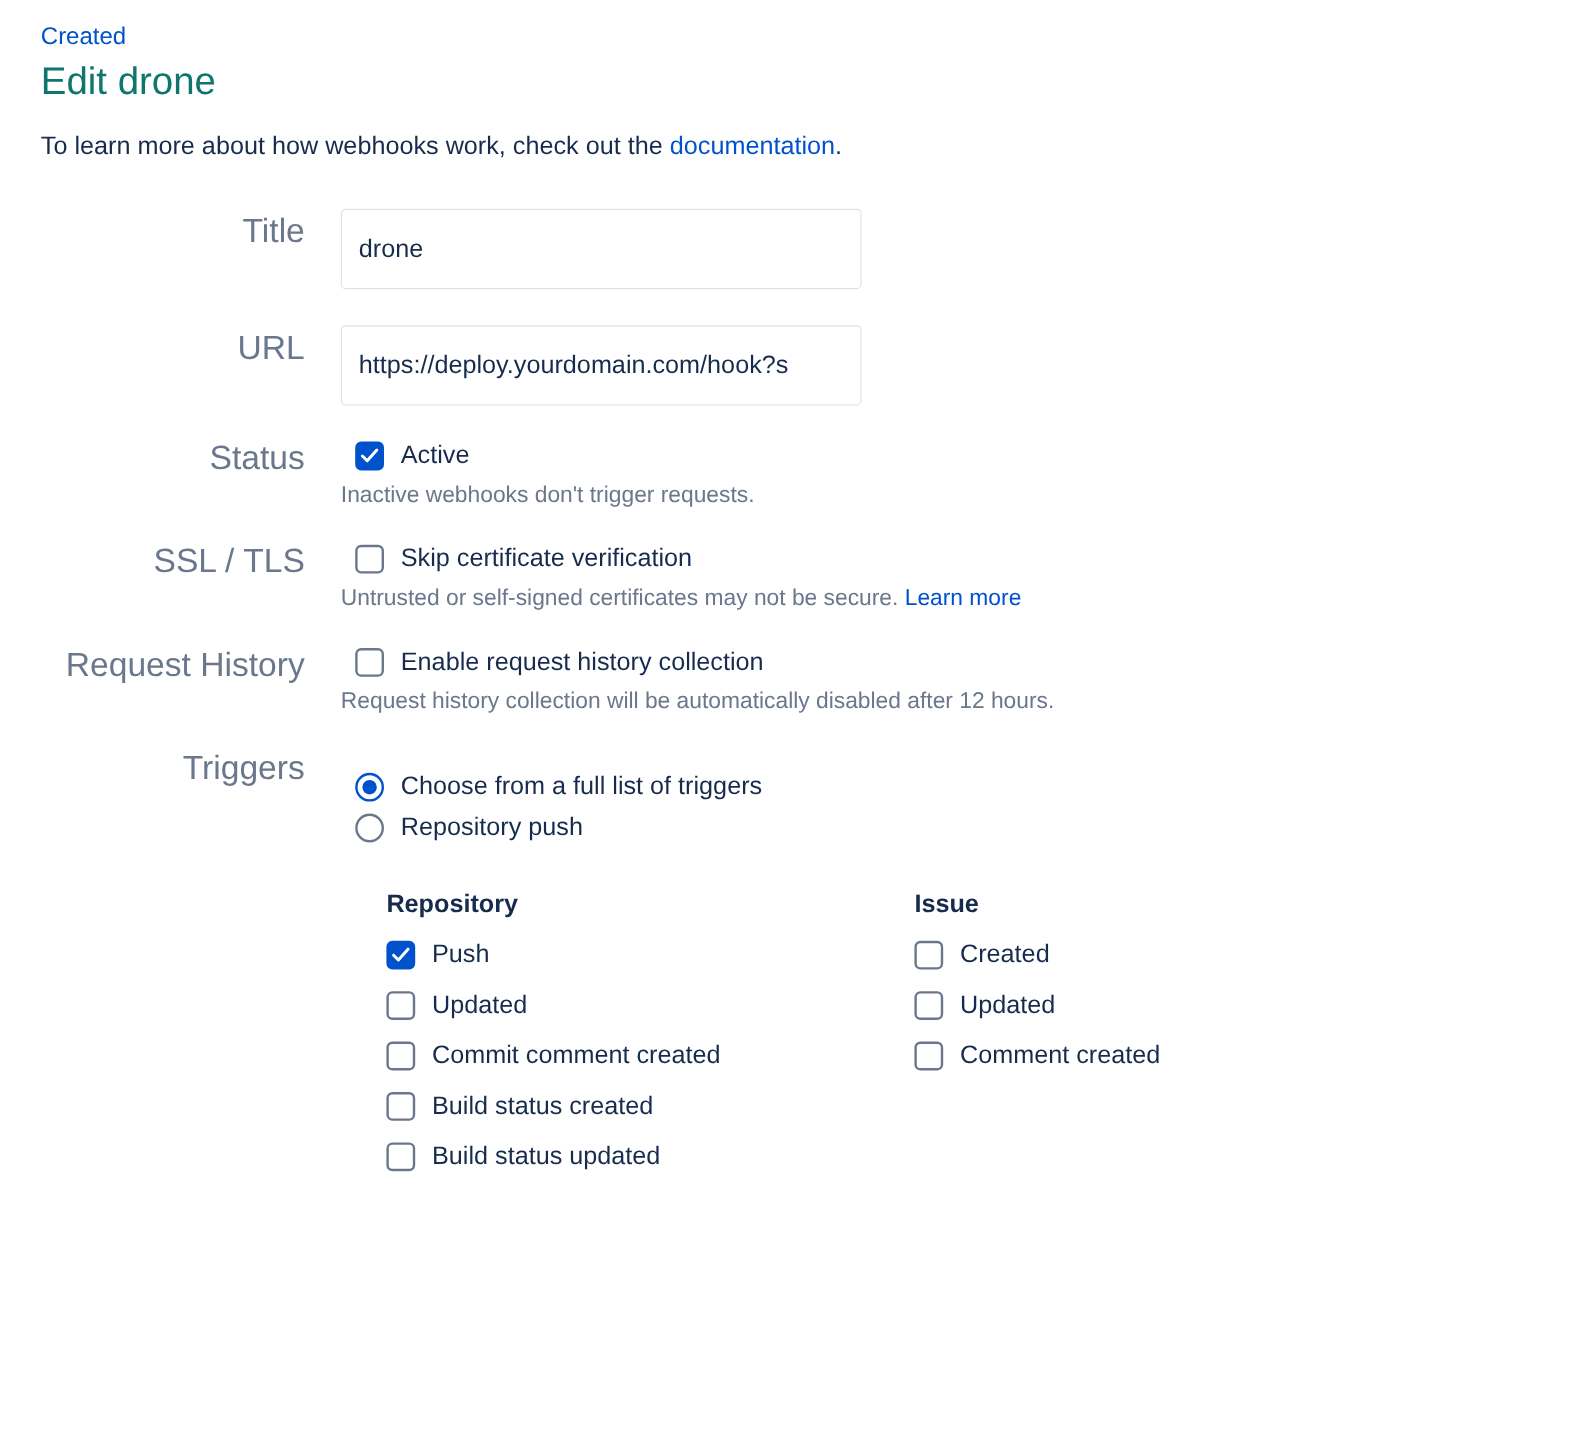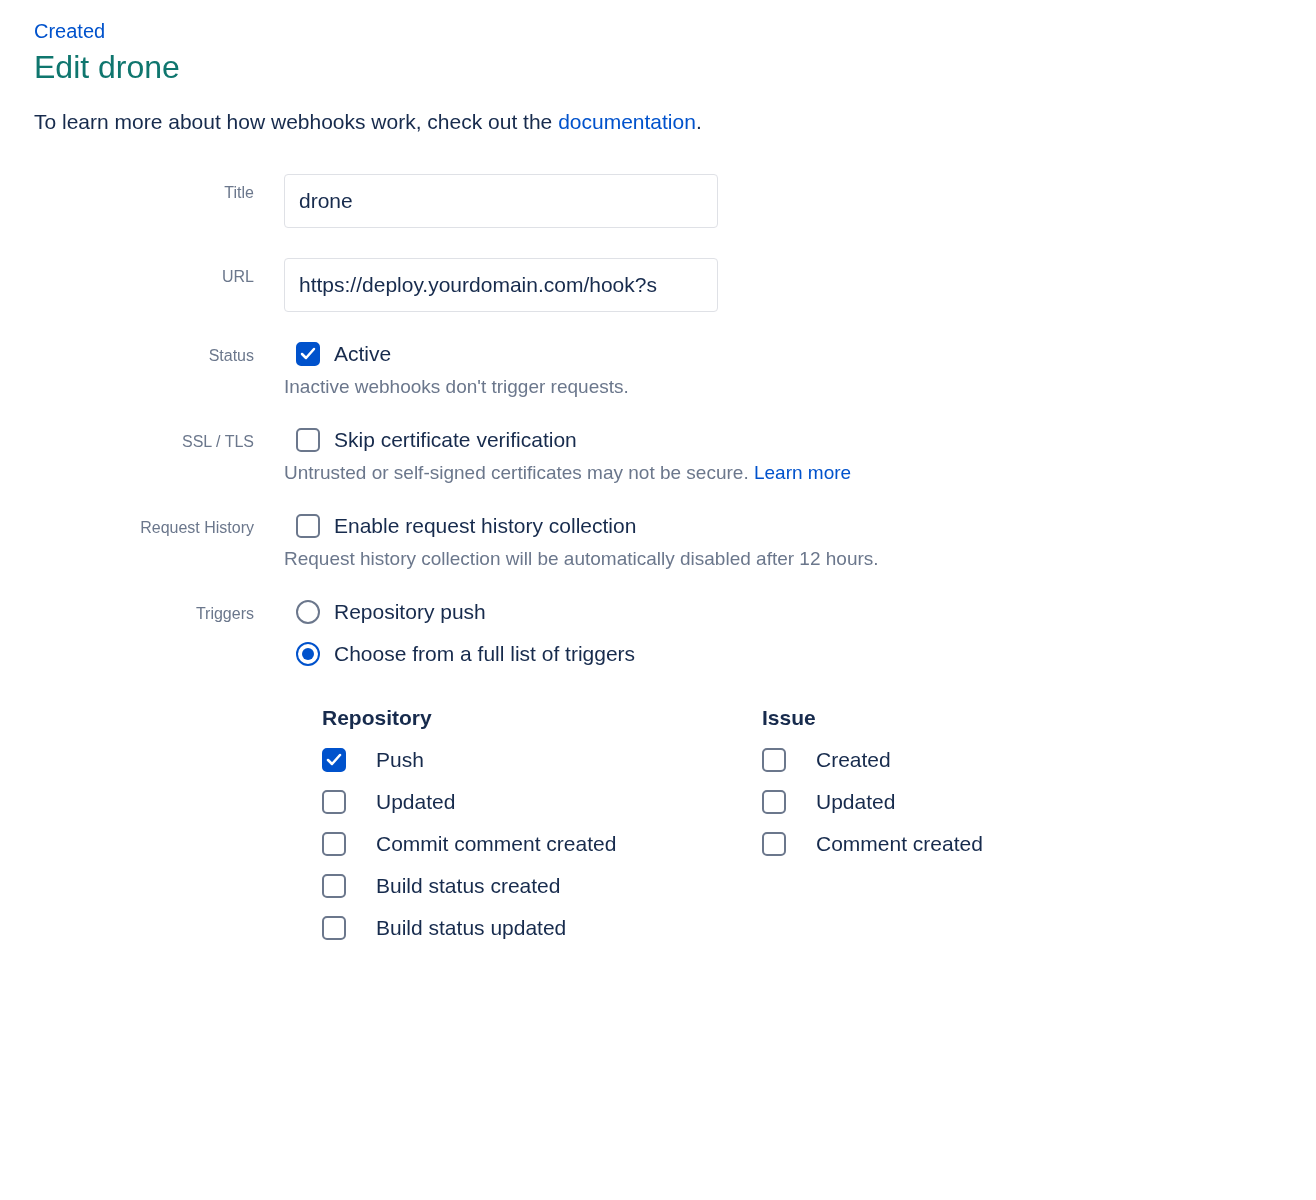--- a/index.html
+++ b/index.html
@@ -41,34 +41,34 @@
     }
     .form-row {
       display: flex;
       align-items: flex-start;
       margin-bottom: 30px;
     }
     .form-label {
       width: 250px;
       text-align: right;
       padding-right: 30px;
-      font-size: 16px;
+      font-size: 28px;
       color: #6B778C;
       line-height: 38px;
     }
     .form-label.top-align {
       line-height: 28px;
     }
     .form-control {
       flex: 1;
       max-width: 900px;
     }
     .text-input {
       width: 434px;
-      height: 54px;
+      height: 67px;
       padding: 10px 14px;
       font-size: 21px;
       border: 1px solid #DFE1E6;
       border-radius: 4px;
       color: #172B4D;
       outline: none;
       background: #fff;
     }
     .checkbox-row, .radio-row {
       display: flex;
@@ -149,21 +149,21 @@
     }
     .trigger-col-header {
       font-size: 21px;
       font-weight: 700;
       color: #172B4D;
       margin-bottom: 18px;
     }
     .trigger-item {
       display: flex;
       align-items: flex-end;
-      gap: 30px;
+      gap: 14px;
       font-size: 21px;
       color: #172B4D;
       margin-bottom: 18px;
     }
   </style>
 </head>
 <body>
 
 
 
@@ -233,31 +233,31 @@
       <span>Enable request history collection</span>
     </div>
     <div class="help-text">Request history collection will be automatically disabled after 12 hours.</div>
   </div>
 </div>
 
 
 <div class="form-row">
   <div class="form-label top-align">Triggers</div>
   <div class="form-control">
+    <div class="radio-row" style="margin-top:18px;">
+      <span class="custom-radio checked">
+        <span class="dot"></span>
+      </span>
+      <span>Choose from a full list of triggers</span>
+    </div>
     <div class="radio-row">
       <span class="custom-radio">
         
       </span>
       <span>Repository push</span>
-    </div>
-    <div class="radio-row" style="margin-top:18px;">
-      <span class="custom-radio checked">
-        <span class="dot"></span>
-      </span>
-      <span>Choose from a full list of triggers</span>
     </div>
 
     <div class="triggers-grid" id="triggers-grid">
 
     <div class="trigger-col">
           <div class="trigger-col-header">Repository</div>
           <div class="trigger-item">
             <span class="custom-checkbox checked">
               <svg viewBox="0 0 16 16">
                 <path d="M2 8 L6 12 L14 3" stroke="#fff" stroke-width="2.5" fill="none" stroke-linecap="round" stroke-linejoin="round"></path>

